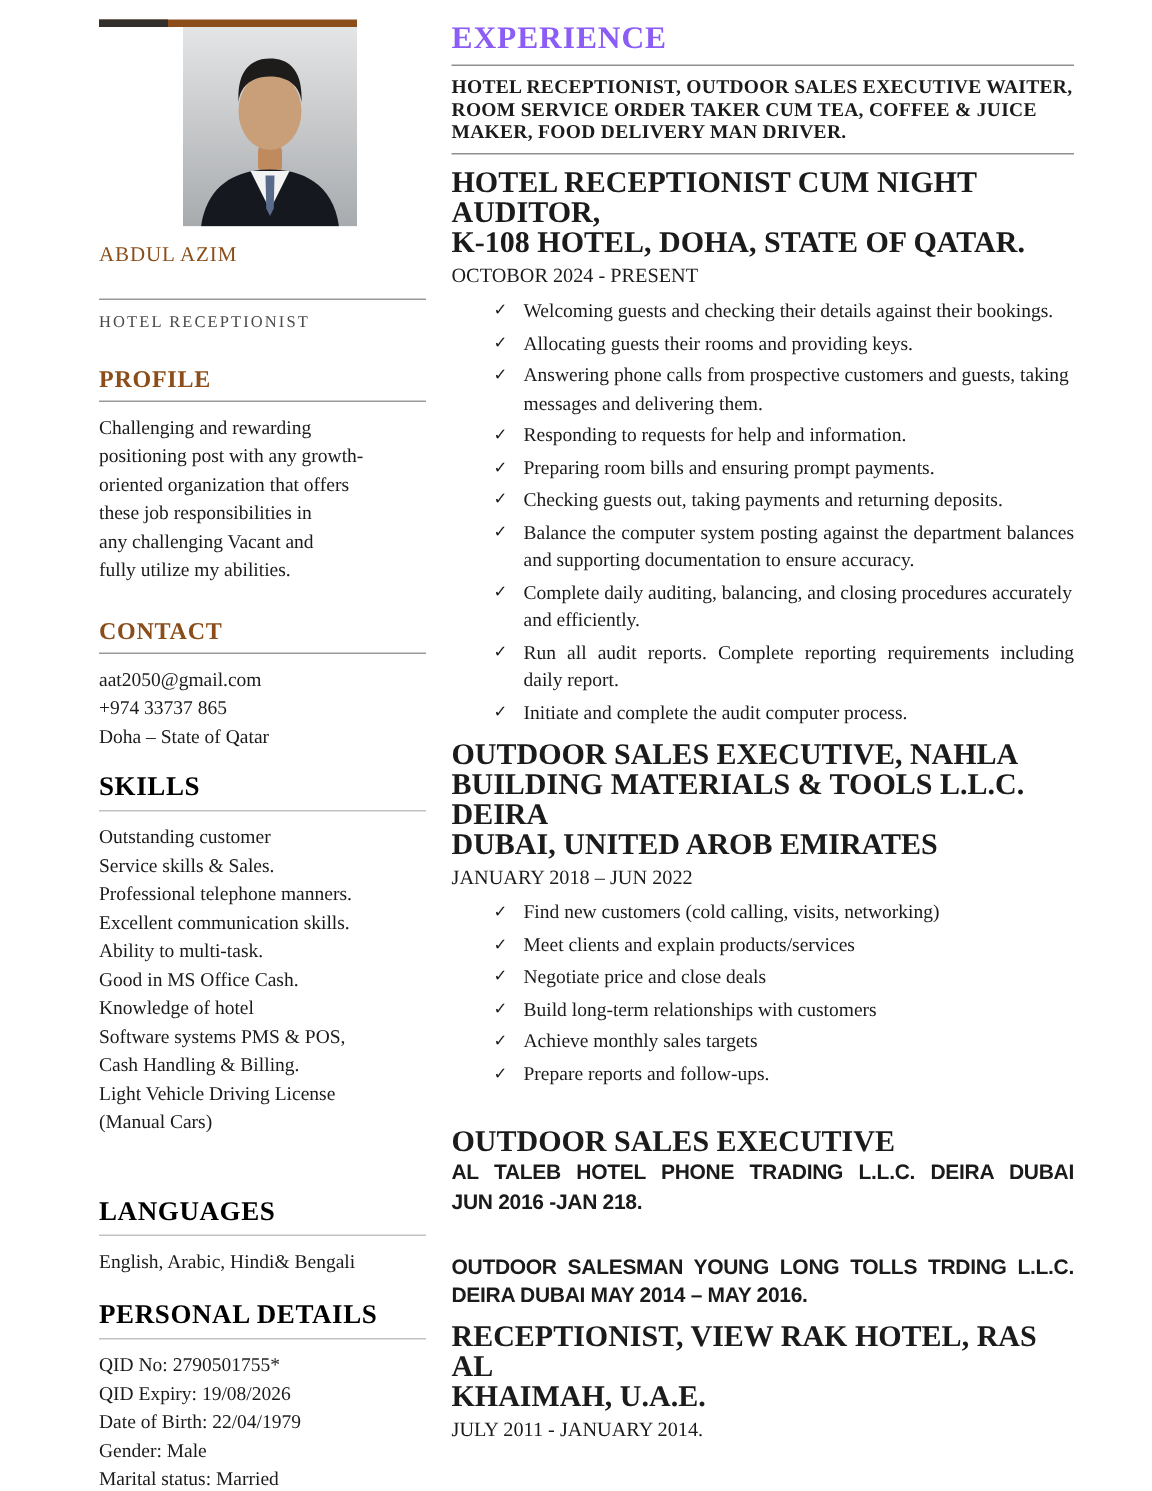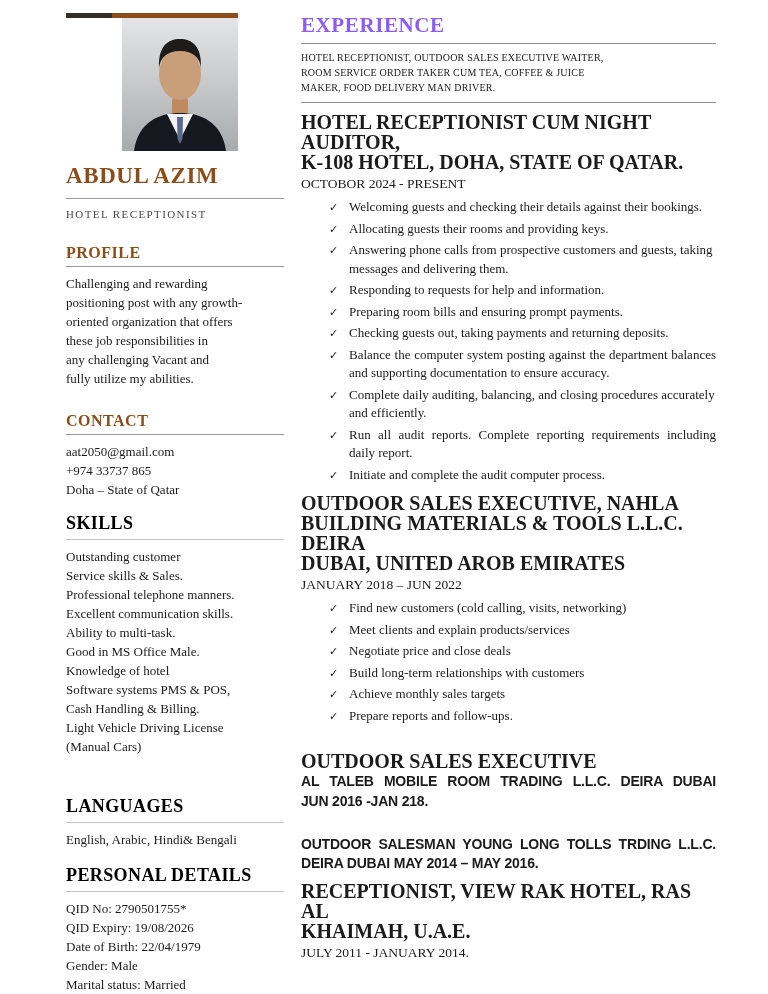--- a/index.html
+++ b/index.html
@@ -17,22 +17,22 @@
     gap:17px;
     overflow:hidden;
   }
   
   .sidebar { width:218px; flex:0 0 218px; }
   .accent-bar { height:5px; width:172px; background:#8B4E1A; display:flex; }
   .accent-bar .dark { width:46px; height:100%; background:#33302c; }
   .photo { width:116px; height:133px; margin-left:56px; margin-top:0; overflow:hidden; }
   .photo svg { display:block; width:100%; height:100%; }
   .name {
-    color:#8B4E1A; font-size:23px; font-weight:bold; letter-spacing:.6px;
-    margin-top:12px; padding-bottom:9px; border-bottom:1px solid #9a9a9a;
+    color:#8B4E1A; font-size:14px; font-weight:normal; letter-spacing:.6px;
+    margin-top:12px; padding-bottom:20px; border-bottom:1px solid #9a9a9a;
   }
   .subtitle {
     margin-top:9px; font-size:11px; letter-spacing:1.4px; color:#4a4a4a;
   }
   .h-accent {
     color:#8B4E1A; font-size:16px; font-weight:bold; letter-spacing:.5px;
     margin-top:24px; padding-bottom:4px; border-bottom:1px solid #9a9a9a;
   }
   .side-text { margin-top:7px; font-size:13px; line-height:19px; }
   .side-text div { min-height:19px; }
@@ -42,21 +42,21 @@
   }
   .h-black.gap-lg { margin-top:40px; }
   .h-black.gap-md { margin-top:16px;font-family:Liberation Serif, serif; }
   
   .main { flex:1; min-width:0; }
   .exp-heading {
     color:#8b5cf6; font-size:21px; font-weight:bold; letter-spacing:.6px;
     padding-bottom:5px; border-bottom:1px solid #8f8f8f;
   }
   .summary {
-    margin-top:6px; font-size:10px; font-weight:normal; line-height:15px;
+    margin-top:6px; font-size:13px; font-weight:bold; line-height:15px;
     letter-spacing:.2px; padding-bottom:7px; border-bottom:1px solid #8f8f8f;
   }
   .job { margin-top:9px; }
   .job-title { font-size:20px; font-weight:bold; line-height:20px; }
   .job-date { font-size:13.5px; line-height:19px; margin-top:2px; }
   ul.bullets { list-style:none; margin-top:5px; }
   ul.bullets li {
     display:flex; gap:9px; font-size:13px; line-height:18.5px;
     padding-left:28px; margin-bottom:3px;
   }
@@ -122,21 +122,21 @@
       <div>Doha – State of Qatar</div>
     </div>
 
     <h2 class="h-black">SKILLS</h2>
     <div class="side-text">
       <div>Outstanding customer</div>
       <div>Service skills &amp; Sales.</div>
       <div>Professional telephone manners.</div>
       <div>Excellent communication skills.</div>
       <div>Ability to multi-task.</div>
-      <div>Good in MS Office Male.</div>
+      <div>Good in MS Office Cash.</div>
       <div>Knowledge of hotel</div>
       <div>Software systems PMS &amp; POS,</div>
       <div>Cash Handling &amp; Billing.</div>
       <div>Light Vehicle Driving License</div>
       <div>(Manual Cars)</div>
     </div>
 
     <h2 class="h-black gap-lg">LANGUAGES</h2>
     <div class="side-text">English, Arabic, Hindi&amp; Bengali</div>
 
@@ -238,21 +238,21 @@
           </li>
         <li>
             <span class="check">✓</span>
             <span class="btxt">Prepare reports and follow-ups.</span>
           </li>
       </ul>
     </section>
 
     <section class="job job-sec3">
       <div class="job-title">OUTDOOR SALES EXECUTIVE</div>
-      <div class="condensed stretch">AL TALEB MOBILE ROOM TRADING L.L.C. DEIRA DUBAI</div>
+      <div class="condensed stretch">AL TALEB HOTEL PHONE TRADING L.L.C. DEIRA DUBAI</div>
       <div class="condensed">JUN 2016 -JAN 218.</div>
     </section>
 
     <section class="job job-sec4">
       <div class="condensed justify">OUTDOOR SALESMAN YOUNG LONG TOLLS TRDING L.L.C. DEIRA DUBAI MAY 2014 – MAY 2016.</div>
     </section>
 
     <section class="job job-sec5">
       <div class="job-title">RECEPTIONIST, VIEW RAK HOTEL, RAS AL</div>
       <div class="job-title">KHAIMAH, U.A.E.</div>

